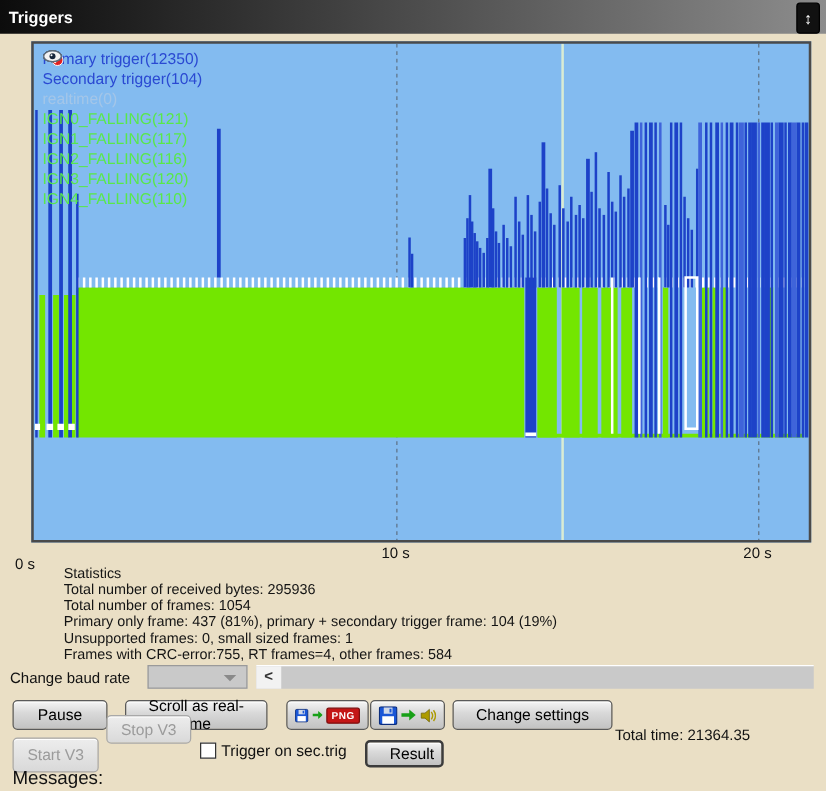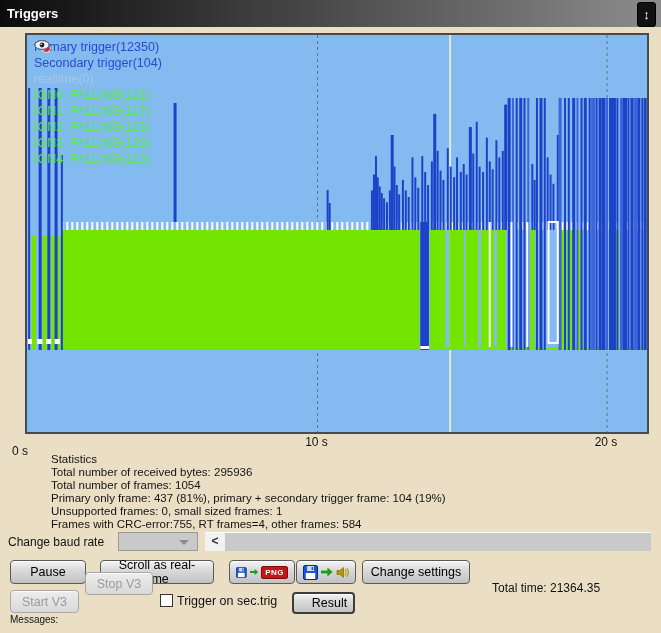--- a/index.html
+++ b/index.html
@@ -62,21 +62,21 @@
     display:flex;align-items:center;justify-content:center;cursor:pointer;gap:3px;
   }
   .btn.disabled{color:#9b9b9b;border-color:#a8a8a8;background:linear-gradient(#ededed,#d9d9d9);cursor:default;}
   .btn.default-btn{border:2px solid #3c3c3c;padding-left:18px;}
   .checkbox{
     position:absolute;left:160px;top:594px;width:13px;height:13px;
     background:#fff;border:1px solid #333;box-sizing:border-box;cursor:pointer;
   }
   .cb-label{position:absolute;left:177px;top:594px;font-size:12.5px;}
   .total-time{position:absolute;left:492px;top:581px;font-size:12px;}
-  .messages{position:absolute;left:10px;top:614px;font-size:10px;}
+  .messages{position:absolute;left:10px;top:614px;font-size:15px;}
   .png-badge{
     background:#c41616;border:1px solid #7d0d0d;border-radius:2px;
     color:#fff;font-size:8px;font-weight:bold;padding:1px 3px;letter-spacing:0.5px;
   }
 </style>
 </head>
 <body>
 
 <div class="titlebar">
   <span class="title">Triggers</span>
@@ -446,23 +446,23 @@
     <rect x="0" y="3.6" width="7" height="2.8" fill="#17a017"></rect>
     <polygon points="6.4,0.6 11.6,5 6.4,9.4" fill="#17a017"></polygon>
   </svg>
   <svg width="13" height="13" viewBox="0 0 13 13">
     <polygon points="1,4.5 4,4.5 7.5,1.5 7.5,11.5 4,8.5 1,8.5" fill="#ad9b00" stroke="#6e6200" stroke-width="0.6"></polygon>
     <path d="M9 3.5 q2.2 3 0 6" fill="none" stroke="#ad9b00" stroke-width="1.1"></path>
     <path d="M10.8 2.2 q3.2 4.3 0 8.6" fill="none" stroke="#ad9b00" stroke-width="1.1"></path>
   </svg>
 </button>
 
-<button class="btn" style="left:362px;top:560px;width:108px;">Change settings</button>
+<button class="btn" style="left:362px;top:560px;width:128px;">Change settings</button>
 
 <span class="total-time">Total time: 21364.35</span>
 
-<button class="btn disabled" style="left:10px;top:590px;width:69px;height:23px;">Start V3</button>
+<button class="btn disabled" style="left:10px;top:590px;width:69px;height:28px;">Start V3</button>
 <button class="btn disabled" style="left:85px;top:572px;width:68px;height:23px;">Stop V3</button>
 <div class="checkbox"></div>
 <span class="cb-label">Trigger on sec.trig</span>
 <button class="btn default-btn" style="left:292px;top:592px;width:63px;height:22px;">Result</button>
 
 <span class="messages">Messages:</span>
 
 </body></html>

